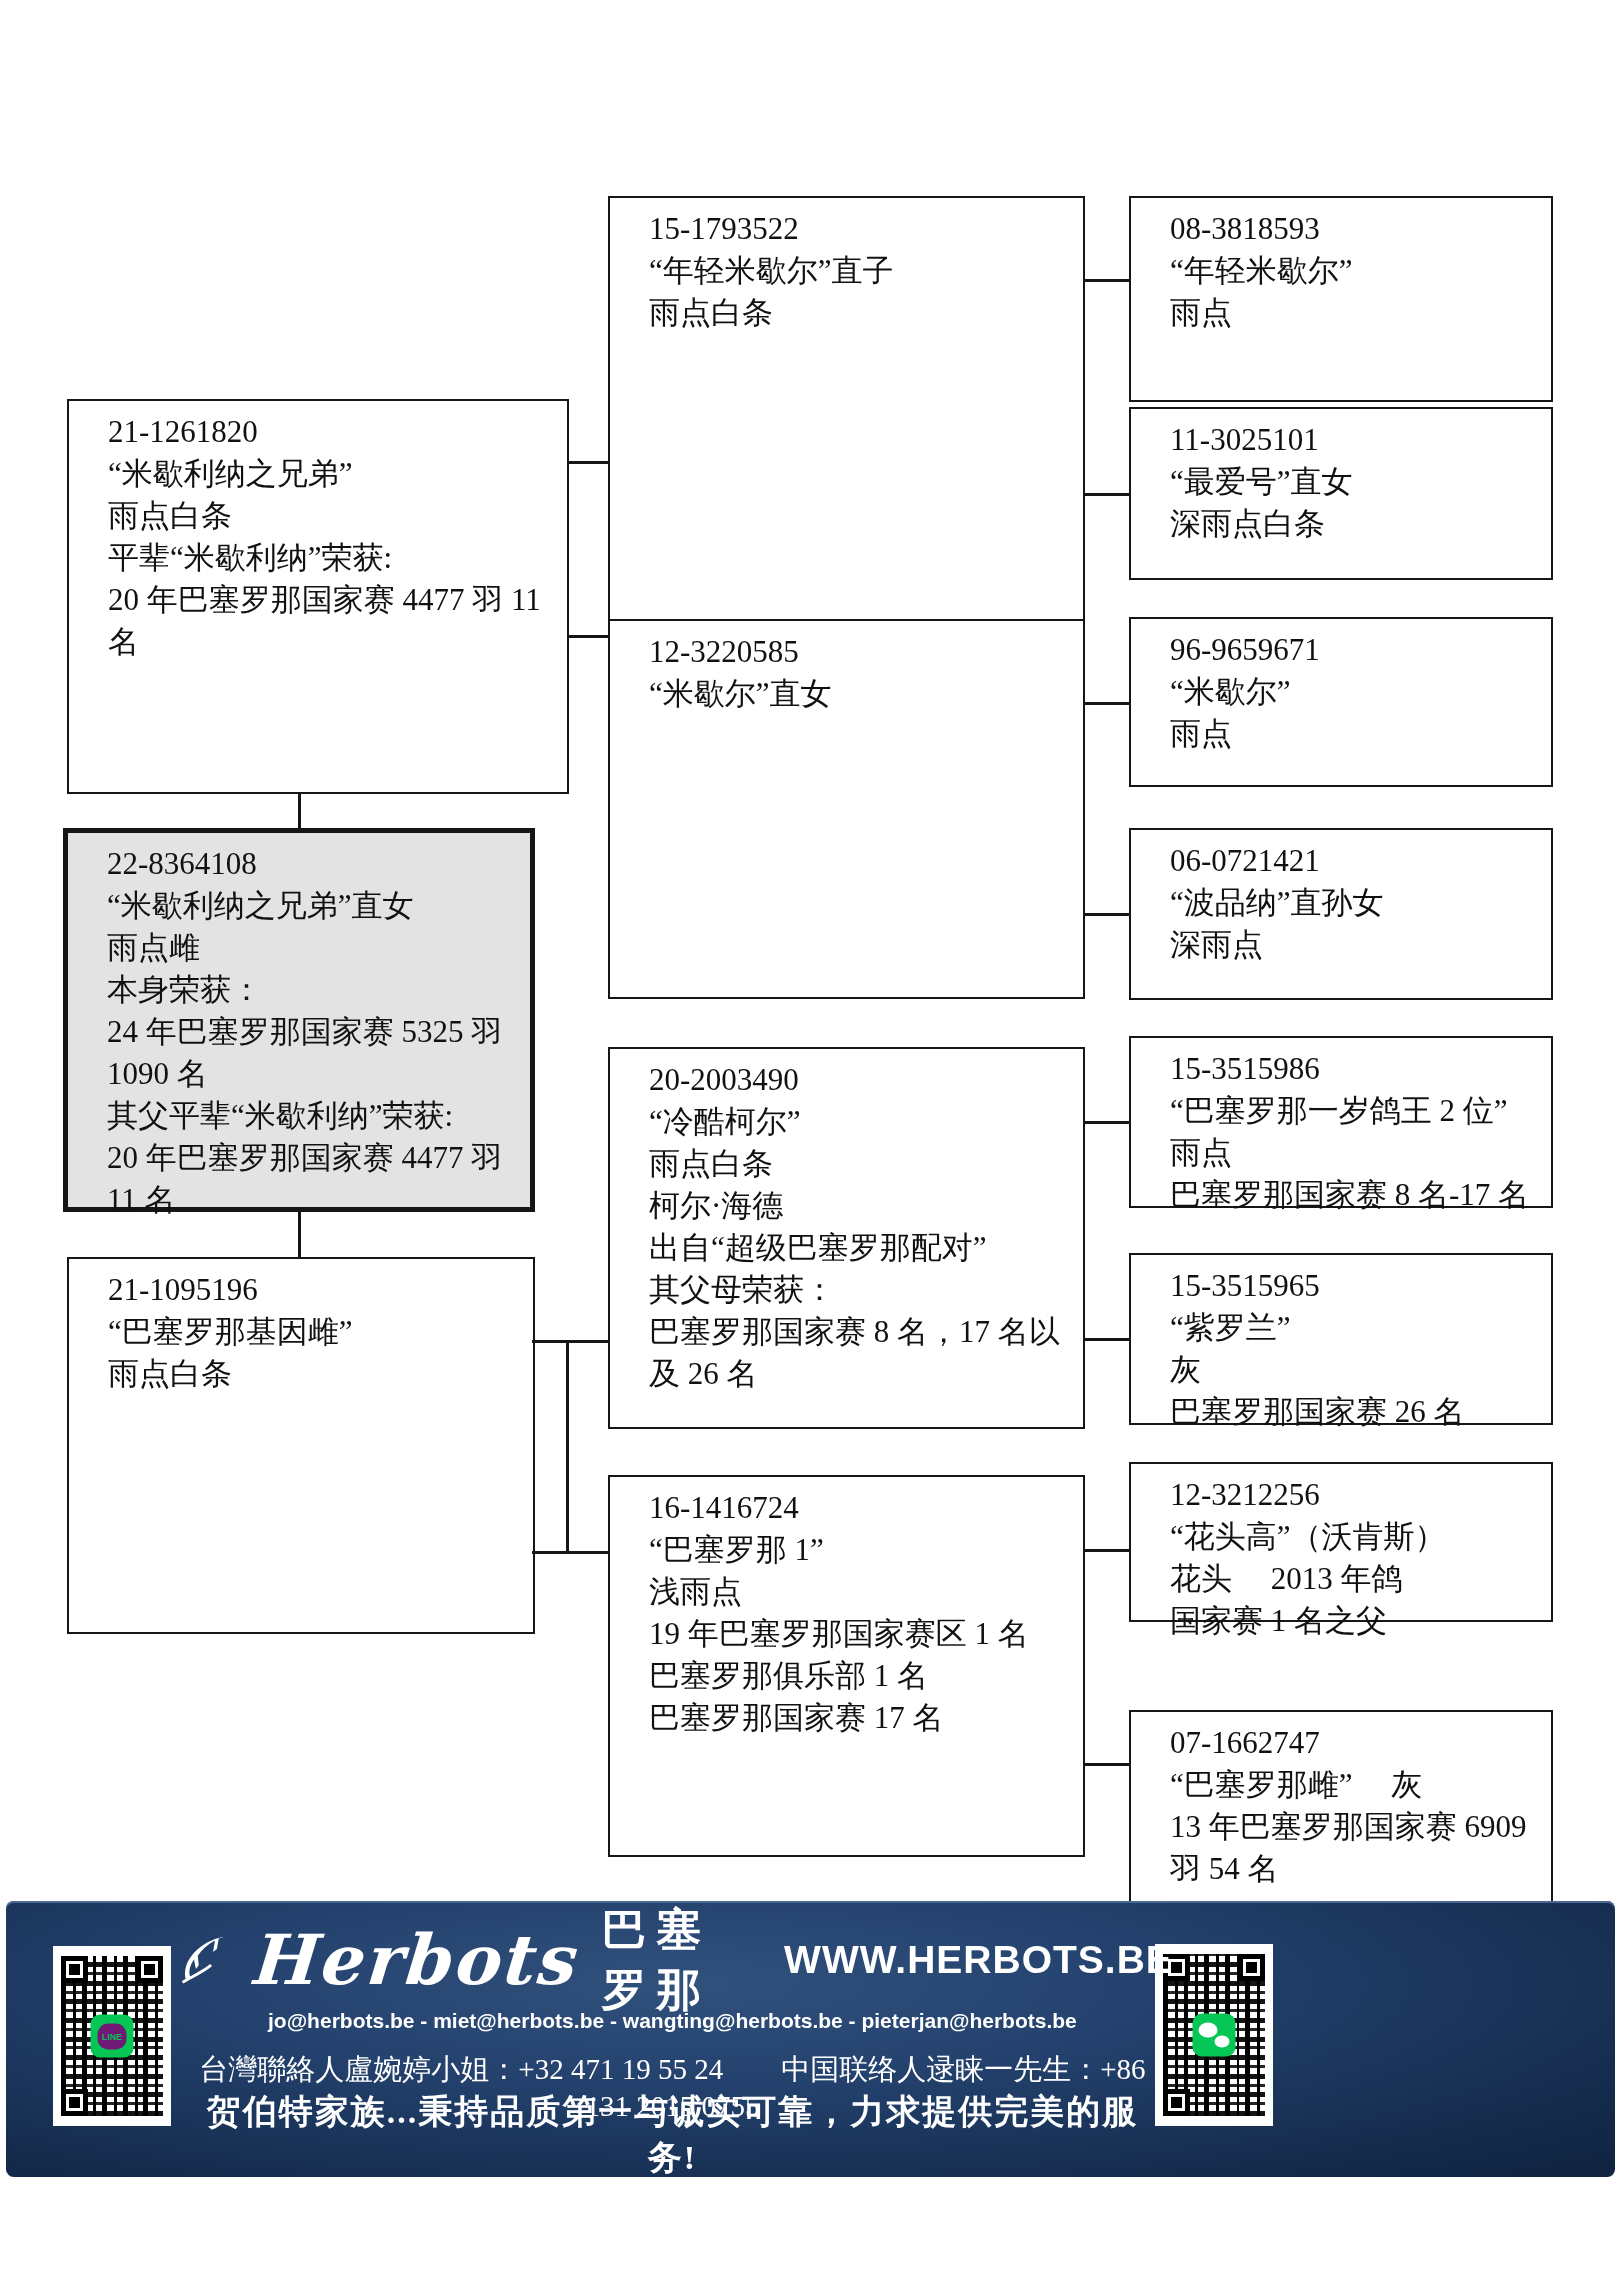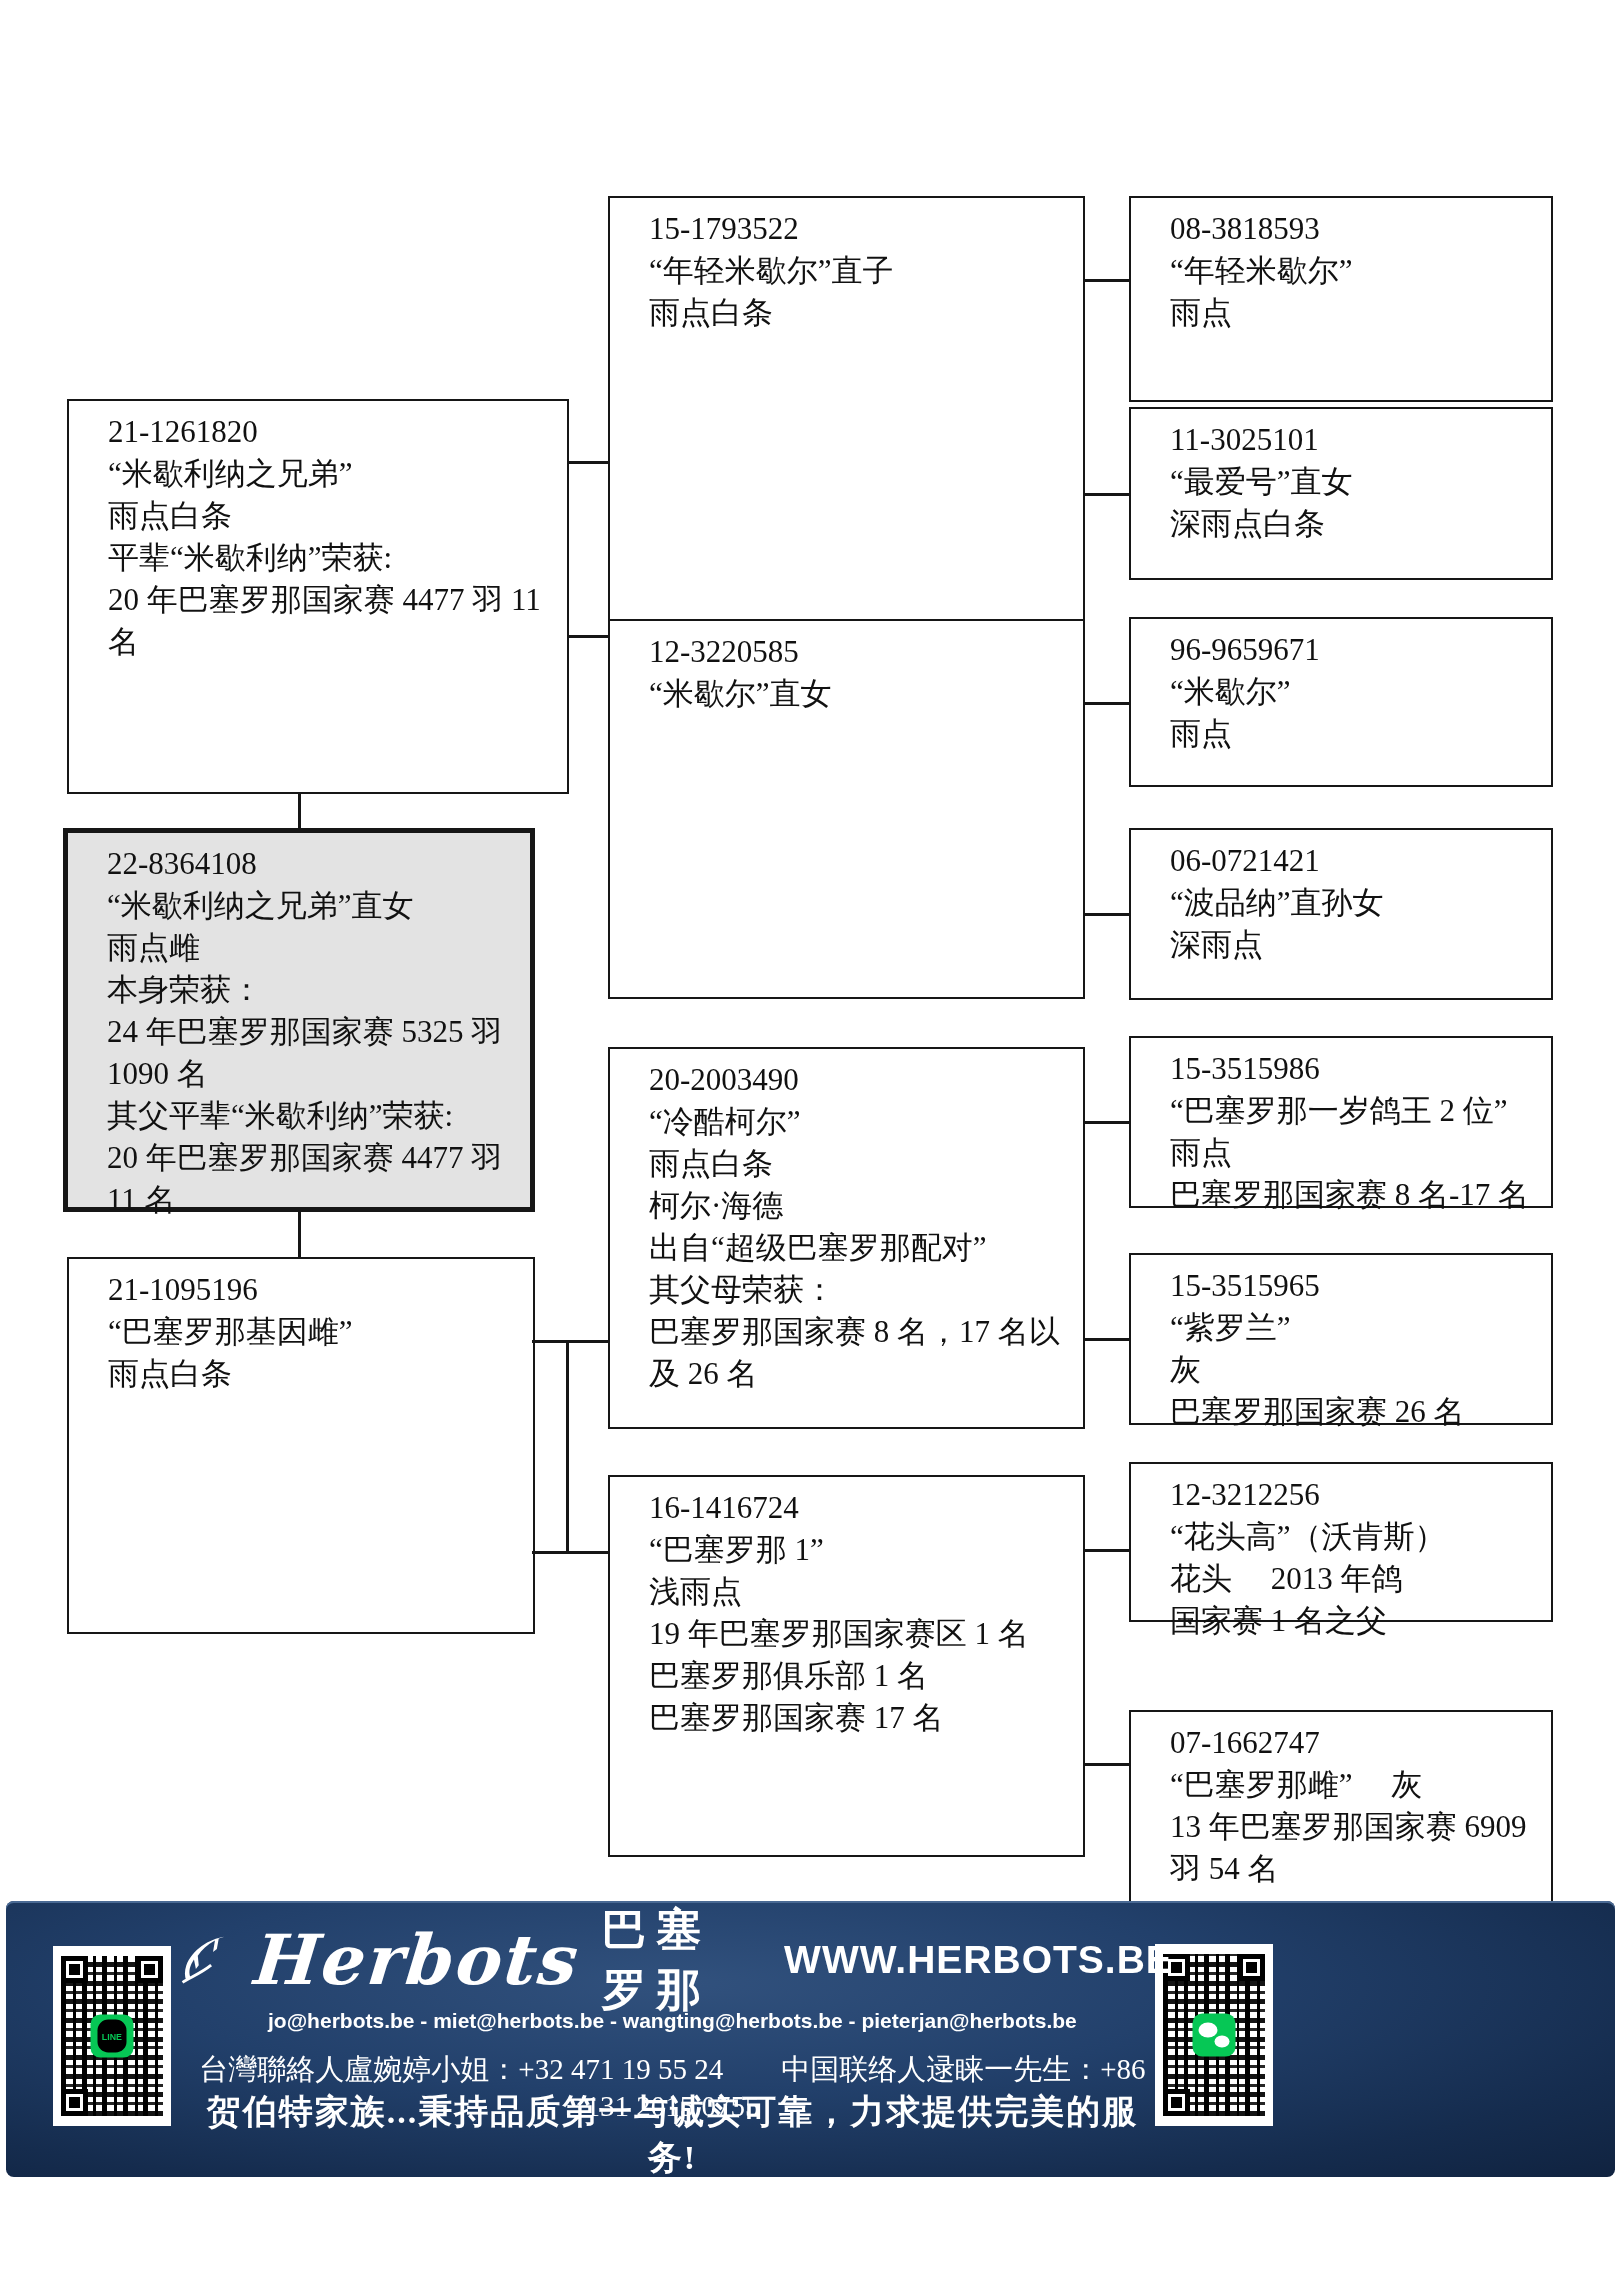--- a/index.html
+++ b/index.html
@@ -38,21 +38,21 @@
   .qr-inner { position:relative; width:100%; height:100%;
        background-image:
          repeating-linear-gradient(0deg, rgba(0,0,0,.92) 0 4.9px, transparent 4.9px 10.8px, rgba(0,0,0,.85) 10.8px 13.7px, transparent 13.7px 18.6px),
          repeating-linear-gradient(90deg, #000 0 4.9px, #fff 4.9px 11.8px, #000 11.8px 14.7px, #fff 14.7px 20.6px); }
   .finder { position:absolute; width:27.4px; height:27.4px; border:5.9px solid #000; background:#fff; box-sizing:border-box; }
   .finder::after { content:""; position:absolute; inset:2.9px; background:#000; }
   .f-tl { left:0; top:0; } .f-tr { right:0; top:0; } .f-bl { left:0; bottom:0; }
   .qr-badge { position:absolute; left:50%; top:50%; transform:translate(-50%,-50%);
               width:43px; height:43px; border-radius:9.8px; background:#06c755;
               display:flex; align-items:center; justify-content:center; }
-  .line-bubble { width:29px; height:33px; background:#000000; border-radius:10.8px;
+  .line-bubble { width:29px; height:26px; background:#701a75; border-radius:10.8px;
                  display:flex; align-items:center; justify-content:center;
                  font-family:"Liberation Sans",sans-serif; font-weight:bold; font-size:8.8px; color:#06c755; }
   .wechat-bubbles { position:relative; width:31px; height:25.5px; }
   .wc1,.wc2 { position:absolute; background:#fff; border-radius:50%; }
   .wc1 { width:19.6px; height:15.7px; left:0; top:0; }
   .wc2 { width:14.7px; height:11.8px; right:0; bottom:0; }
 </style>
 </head>
 <body>
 

